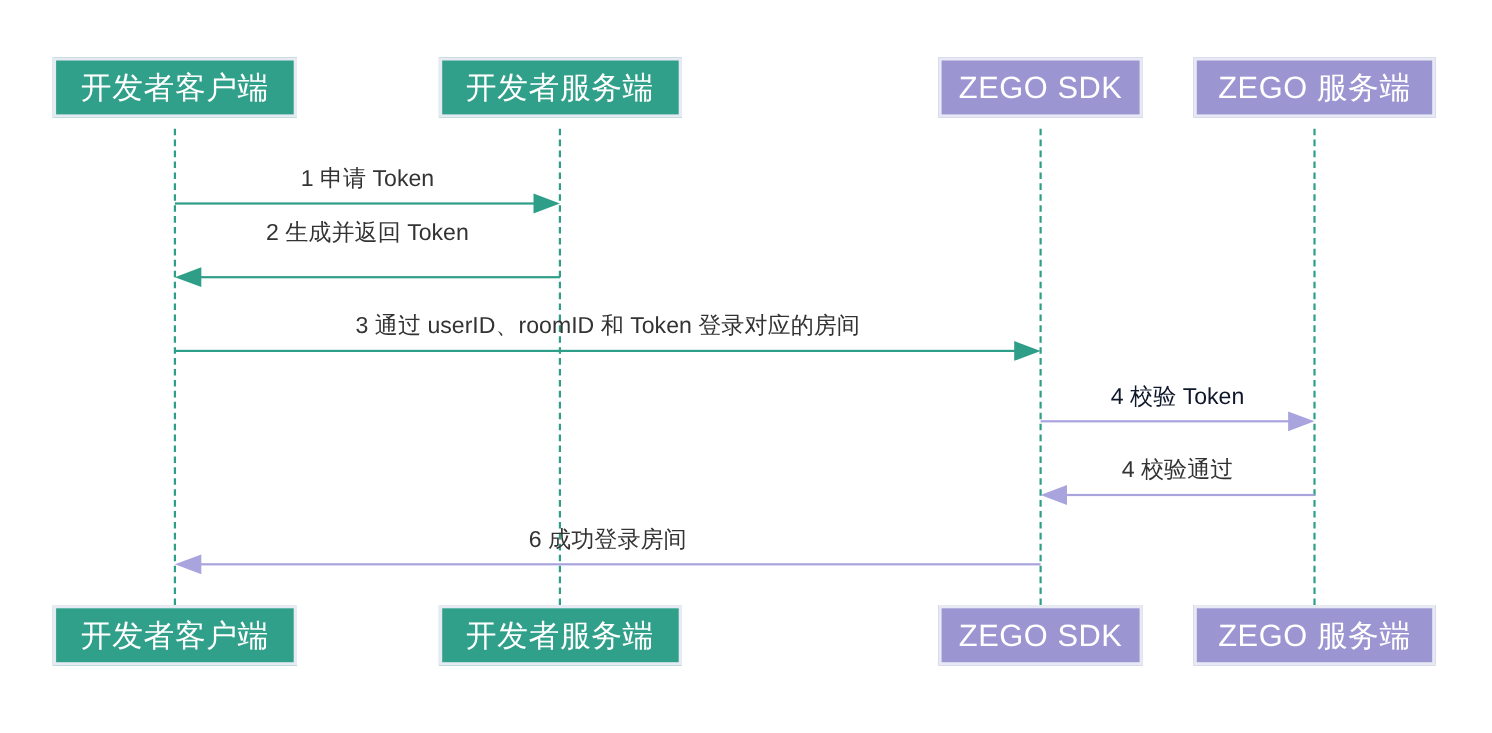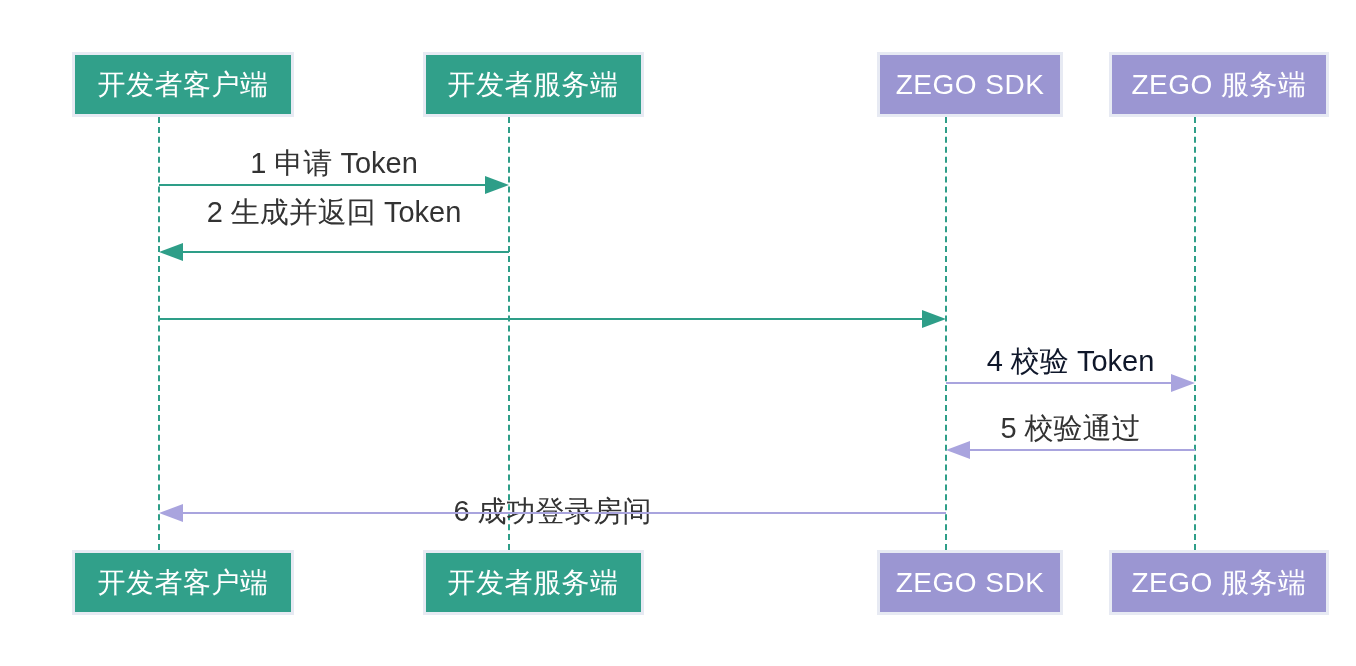--- a/index.html
+++ b/index.html
@@ -10,43 +10,42 @@
   .stage {
     position: relative;
     width: 1356px;
     height: 666px;
     background: #ffffff;
     overflow: hidden;
     font-family: "Liberation Sans", "DejaVu Sans", sans-serif;
   }
   .actor-box {
     position: absolute;
-    height: 65px;
+    height: 55px;
     box-sizing: border-box;
     border: 3px solid #e7eaf3;
     display: flex;
     align-items: center;
     justify-content: center;
     color: #ffffff;
     font-size: 28px;
     white-space: nowrap;
     letter-spacing: 0.5px;
-    margin-left: 24px;
   }
   .lifeline {
     position: absolute;
     width: 0;
     border-left: 2px dashed #2e9e88;
   }
   .msg-label {
     position: absolute;
     transform: translateX(-50%);
     white-space: nowrap;
     color: #333333;
-    font-size: 29px;
+    font-size: 21px;
     line-height: 32px;
   }
   .msg-line {
     position: absolute;
     height: 2px;
   }
   .msg-head {
     position: absolute;
     width: 0;
     height: 0;
@@ -69,24 +68,25 @@
     <div class="actor-box" style="left: 853px; top: 550px; width: 186px; background: rgb(155, 150, 210); border-color: rgb(231, 234, 243);">ZEGO SDK</div>
     <div class="lifeline" style="left: 1194px; top: 117px; height: 433px; border-left-color: rgb(46, 158, 136);"></div>
     <div class="actor-box" style="left: 1085px; top: 52px; width: 220px; background: rgb(155, 150, 210); border-color: rgb(231, 234, 243);">ZEGO 服务端</div>
     <div class="actor-box" style="left: 1085px; top: 550px; width: 220px; background: rgb(155, 150, 210); border-color: rgb(231, 234, 243);">ZEGO 服务端</div>
     <div class="msg-label" style="left: 334px; top: 147px; color: rgb(51, 51, 51);">1 申请 Token</div>
     <div class="msg-line" style="left: 159px; top: 184px; width: 330px; background: rgb(46, 158, 136);"></div>
     <div class="msg-head" style="top: 176px; left: 485px; border-left: 24px solid rgb(46, 158, 136);"></div>
     <div class="msg-label" style="left: 334px; top: 196px; color: rgb(51, 51, 51);">2 生成并返回 Token</div>
     <div class="msg-line" style="left: 179px; top: 251px; width: 330px; background: rgb(46, 158, 136);"></div>
     <div class="msg-head" style="top: 243px; left: 159px; border-right: 24px solid rgb(46, 158, 136);"></div>
+    <div class="msg-label" style="left: 552.5px; top: 281px; color: rgb(51, 51, 51);">3 通过 userID、roomID 和 Token 登录对应的房间</div>
     <div class="msg-line" style="left: 159px; top: 318px; width: 767px; background: rgb(46, 158, 136);"></div>
     <div class="msg-head" style="top: 310px; left: 922px; border-left: 24px solid rgb(46, 158, 136);"></div>
     <div class="msg-label" style="left: 1070.5px; top: 345px; color: #0f172a;">4 校验 Token</div>
     <div class="msg-line" style="left: 946px; top: 382px; width: 229px; background: rgb(169, 164, 222);"></div>
     <div class="msg-head" style="top: 374px; left: 1171px; border-left: 24px solid rgb(169, 164, 222);"></div>
-    <div class="msg-label" style="left: 1070.5px; top: 412px; color: rgb(51, 51, 51);">5 校验通过</div>
+    <div class="msg-label" style="left: 1070.5px; top: 412px; color: rgb(51, 51, 51);">4 校验通过</div>
     <div class="msg-line" style="left: 966px; top: 449px; width: 229px; background: rgb(169, 164, 222);"></div>
     <div class="msg-head" style="top: 441px; left: 946px; border-right: 24px solid rgb(169, 164, 222);"></div>
-    <div class="msg-label" style="left: 552.5px; top: 475px; color: rgb(51, 51, 51); margin-top: 20px;">6 成功登录房间</div>
+    <div class="msg-label" style="left: 552.5px; top: 475px; color: rgb(51, 51, 51);">6 成功登录房间</div>
     <div class="msg-line" style="left: 179px; top: 512px; width: 767px; background: rgb(169, 164, 222);"></div>
     <div class="msg-head" style="top: 504px; left: 159px; border-right: 24px solid rgb(169, 164, 222);"></div>
   </div>
 
 </body></html>

